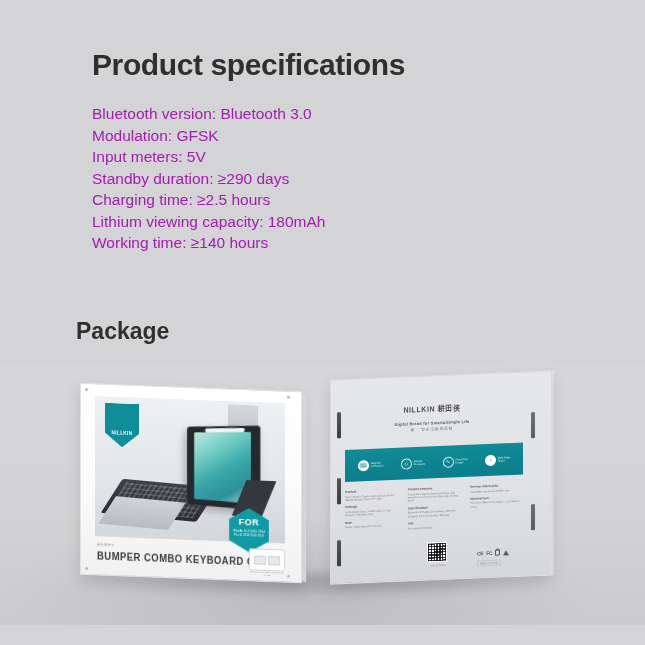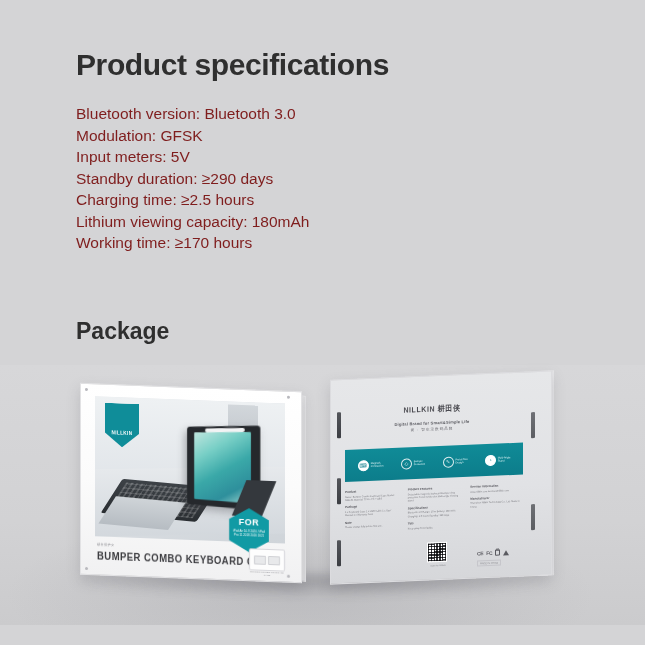--- a/index.html
+++ b/index.html
@@ -19,42 +19,42 @@
   .page {
     position: relative;
     width: 645px;
     height: 645px;
     background: #d4d4d6;
   }
 
   
   .spec-section {
     position: absolute;
-    left: 76px;
+    left: 92px;
     top: 48px;
     width: 500px;
   }
 
   .heading {
     font-size: 30px;
     font-weight: bold;
     letter-spacing: -0.4px;
     color: #2f2f2f;
     line-height: 1.1;
   }
 
   .spec-list {
     margin-top: 22px;
     list-style: none;
   }
 
   .spec-list li {
     font-size: 15.5px;
     line-height: 21.5px;
-    color: #7f1d1d;
+    color: #a21caf;
     white-space: nowrap;
   }
 
   
   .package-section {
     position: absolute;
     left: 76px;
     top: 318px;
     width: 520px;
   }
@@ -555,21 +555,21 @@
 
   <section class="spec-section">
     <h1 class="heading">Product specifications</h1>
     <ul class="spec-list">
       <li>Bluetooth version: Bluetooth 3.0</li>
       <li>Modulation: GFSK</li>
       <li>Input meters: 5V</li>
       <li>Standby duration: ≥290 days</li>
       <li>Charging time: ≥2.5 hours</li>
       <li>Lithium viewing capacity: 180mAh</li>
-      <li>Working time: ≥170 hours</li>
+      <li>Working time: ≥140 hours</li>
     </ul>
   </section>
 
   <section class="package-section">
     <h2 class="package-heading">Package</h2>
   </section>
 
   <div class="scene">
     <div class="floor-shadow"></div>
 

